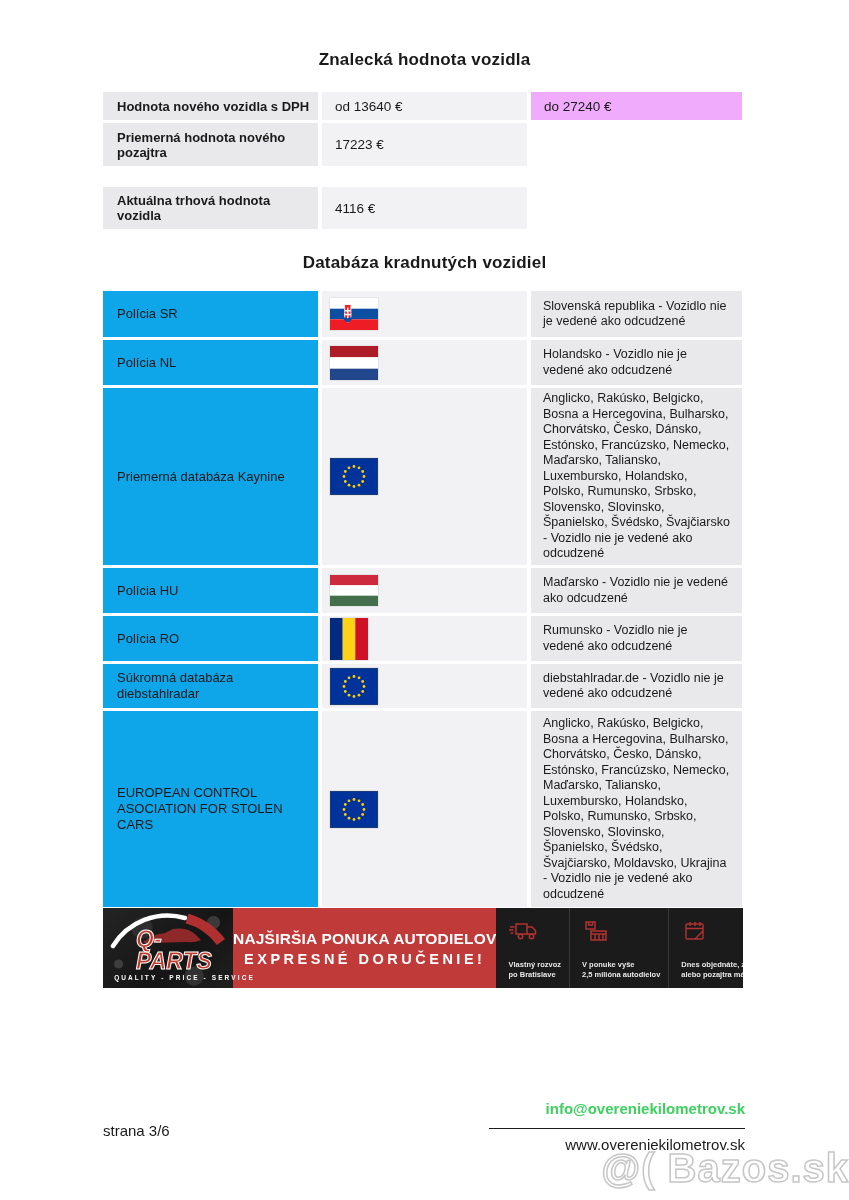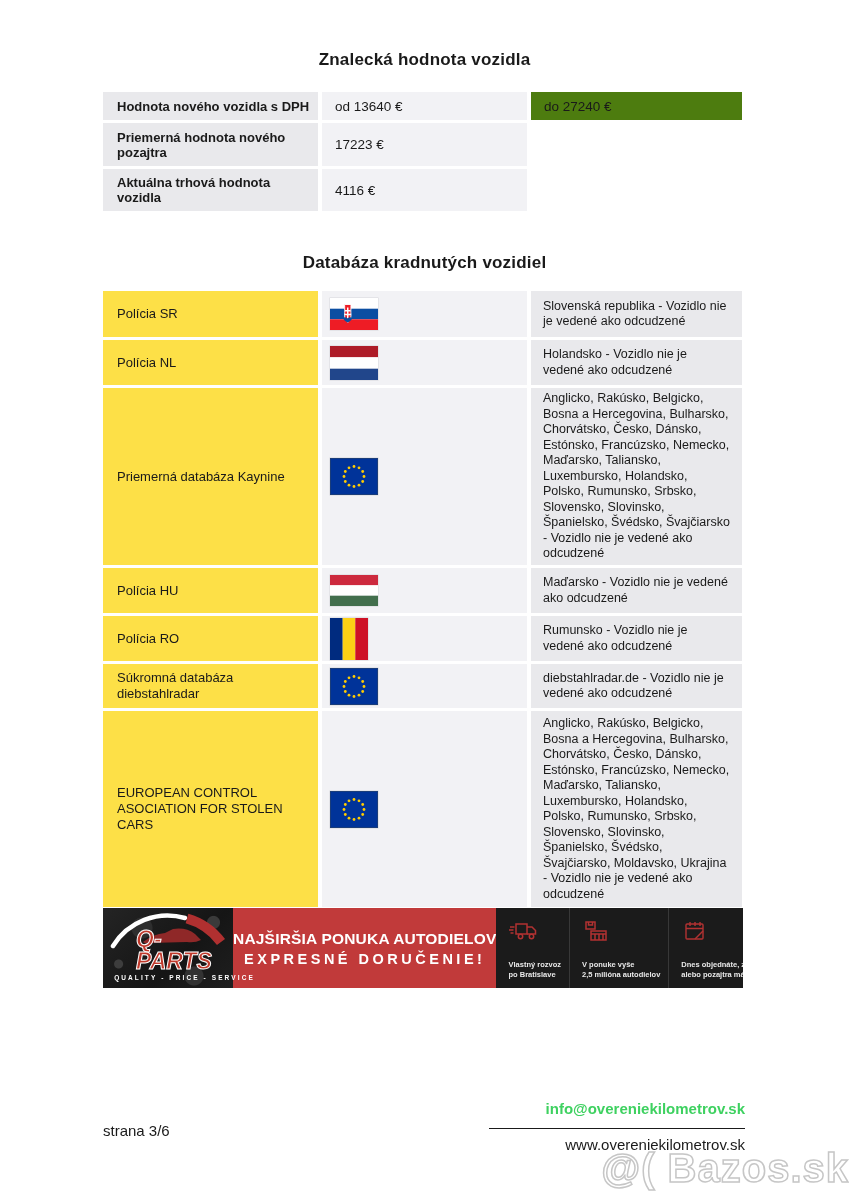--- a/index.html
+++ b/index.html
@@ -16,27 +16,27 @@
   #title-valuation { top:50px; }
   #title-stolen   { top:253px; }
 
   
   .tbl { position:absolute; left:103px; width:640px; }
   #valuation-table { top:92px; }
   .trow { display:flex; gap:4px; margin-bottom:3px; }
   .cell { display:flex; align-items:center; }
   .v-label { width:215px; background:#e9e9ec; font-weight:700; font-size:13px; line-height:15px; padding:5px 8px 5px 14px; }
   .v-val   { width:205px; background:#f2f2f5; font-size:13.5px; padding-left:13px; }
-  .v-val2  { width:211px; background:#4d7c0f; font-size:13.5px; padding-left:13px; }
+  .v-val2  { width:211px; background:#f0abfc; font-size:13.5px; padding-left:13px; }
   .v-empty { width:211px; background:transparent; }
-  .h28 { height:28px; } .h43 { height:43px; } .h42 { height:42px; }
+  .h28 { height:28px; } .h43 { height:43px; } .h42 { height:42px;margin-top:18px; }
 
   
   #stolen-table { top:291px; }
-  .db-label { width:215px; background:#fde047; font-size:13px; line-height:16px; padding:6px 10px 6px 14px; }
+  .db-label { width:215px; background:#0ea5e9; font-size:13px; line-height:16px; padding:6px 10px 6px 14px; }
   .db-flag  { width:205px; background:#f2f2f5; padding-left:8px; }
   .db-res   { width:211px; background:#e9e9ec; font-size:12.5px; line-height:15.5px; padding:7px 12px; display:flex; align-items:center; }
   .db-res .txt b { font-weight:400; }
   .h46{height:46px;} .h45{height:45px;} .h44{height:44px;} .h177{height:177px;} .h196{height:196px;}
   .flag { display:block; box-shadow:0 0 0 .5px #d7d7da; }
 
   
   .banner { position:absolute; left:103px; top:908px; width:640px; height:80px; display:flex; overflow:hidden; }
   .ad-logo {
     width:130px; height:80px; position:relative;

